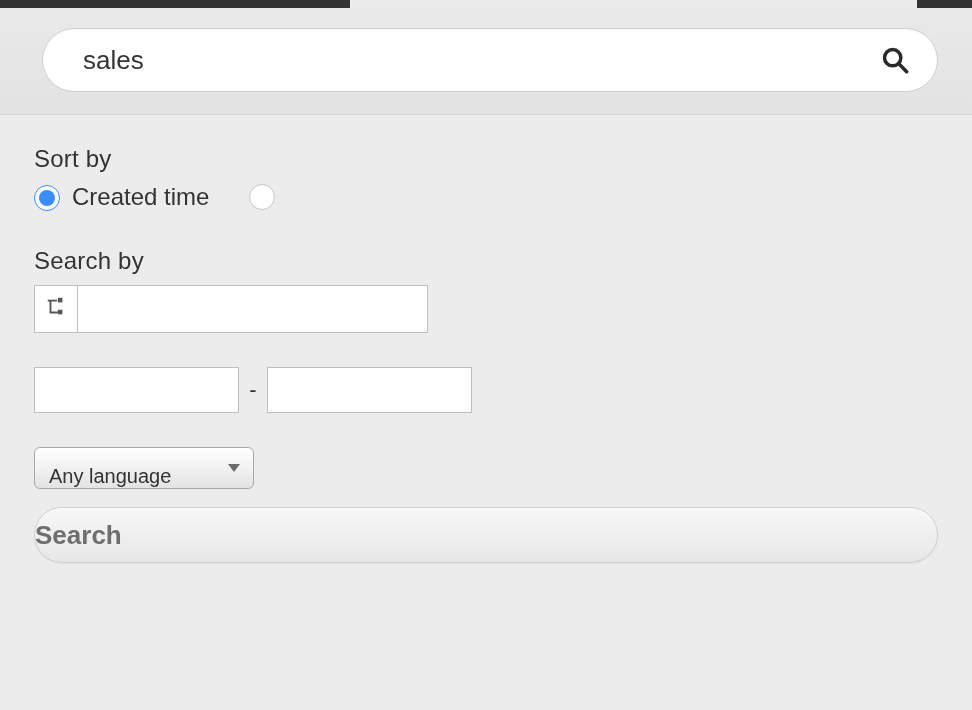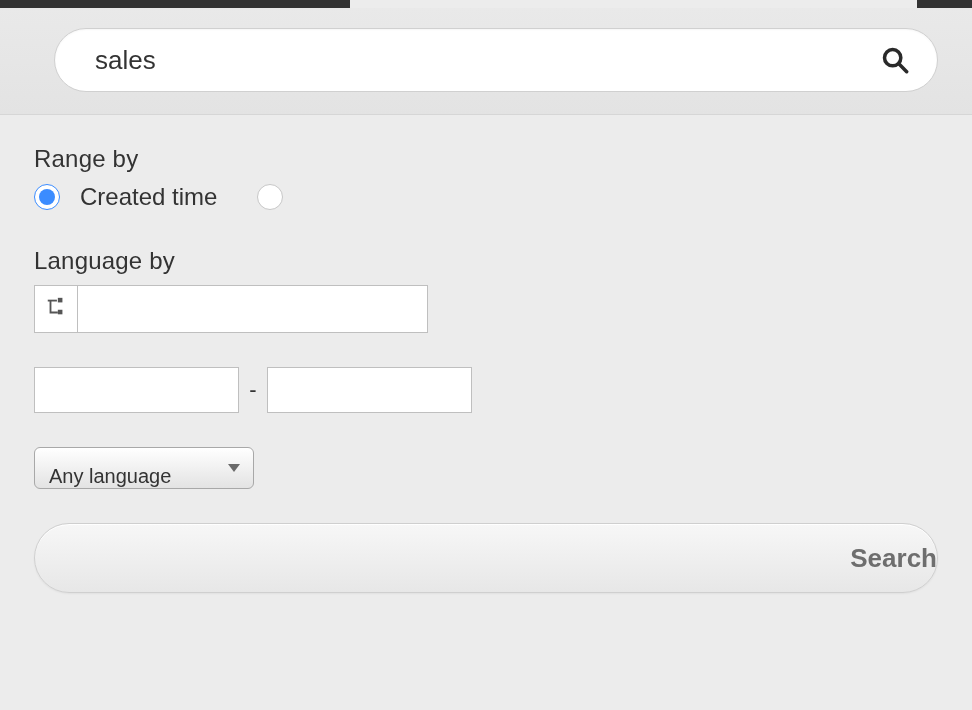--- a/index.html
+++ b/index.html
@@ -30,21 +30,21 @@
   .topbar .tab-dark-right {
     background: #333;
     height: 8px;
     width: 55px;
   }
 
   .search-bar-wrap {
     width: 100%;
     background: #e7e7e7;
     background: linear-gradient(#e9e9e9, #e3e3e3);
-    padding: 20px 34px 22px 54px;
+    padding: 20px 34px 22px 42px;
     border-bottom: 1px solid #d6d6d6;
   }
   .search-bar {
     background: #fff;
     border: 1px solid #d0d0d0;
     border-radius: 999px;
     height: 64px;
     display: flex;
     align-items: center;
     padding: 0 28px 0 40px;
@@ -81,22 +81,22 @@
   }
 
   .radio-row {
     display: flex;
     align-items: center;
     gap: 40px;
     margin-bottom: 36px;
   }
   .radio-item {
     display: flex;
-    align-items: center;
-    gap: 20px;
+    align-items: flex-end;
+    gap: 12px;
     cursor: pointer;
   }
   .radio {
     width: 26px;
     height: 26px;
     border-radius: 50%;
     background: #fff;
     border: 1px solid #c7c7c7;
     position: relative;
     display: inline-block;
@@ -192,33 +192,33 @@
     transform: translateY(-50%);
     width: 0;
     height: 0;
     border-left: 6px solid transparent;
     border-right: 6px solid transparent;
     border-top: 8px solid #6a6a6a;
     pointer-events: none;
   }
 
   .search-btn {
-    margin-top: 34px;
+    margin-top: 18px;
     width: 100%;
-    height: 70px;
+    height: 56px;
     border: 1px solid #cfcfcf;
     border-radius: 999px;
     background: linear-gradient(#f7f7f7, #e7e7e7);
     font-size: 26px;
     font-weight: 600;
     color: #6e6e6e;
     cursor: pointer;
     display: flex;
     align-items: center;
-    justify-content: flex-end;
+    justify-content: flex-start;
     font-family: inherit;
     box-shadow: 0 1px 0 rgba(255,255,255,0.9) inset, 0 1px 2px rgba(0,0,0,0.05);
   }
 </style>
 </head>
 <body>
 
 <div class="topbar">
   <div class="tab-dark"></div>
   <div class="tab-light"></div>
@@ -232,33 +232,33 @@
       <svg viewBox="0 0 24 24" fill="none" stroke="currentColor" stroke-width="3" stroke-linecap="round">
         <circle cx="10" cy="10" r="7"></circle>
         <line x1="15.5" y1="15.5" x2="22" y2="22"></line>
       </svg>
     </span>
   </div>
 </div>
 
 <div class="form-area">
 
-  <div class="section-label">Range by</div>
+  <div class="section-label">Sort by</div>
   <div class="radio-row">
     <div class="radio-item">
       <span class="radio checked"></span>
       <span class="radio-label">Created time</span>
     </div>
     <div class="radio-item">
       <span class="radio"></span>
     </div>
   </div>
 
   <div class="group">
-    <div class="section-label">Language by</div>
+    <div class="section-label">Search by</div>
     <div class="created-by-row">
       <div class="org-picker-btn">
         <span>
           <svg viewBox="0 0 24 24" fill="none" stroke="currentColor" stroke-width="2">
             <path d="M3 5 L13 5"></path>
             <rect x="14" y="2" width="5" height="5" fill="currentColor" stroke="none"></rect>
             <path d="M6 5 L6 18 L14 18"></path>
             <rect x="14" y="15" width="5" height="5" fill="currentColor" stroke="none"></rect>
           </svg>
         </span>

